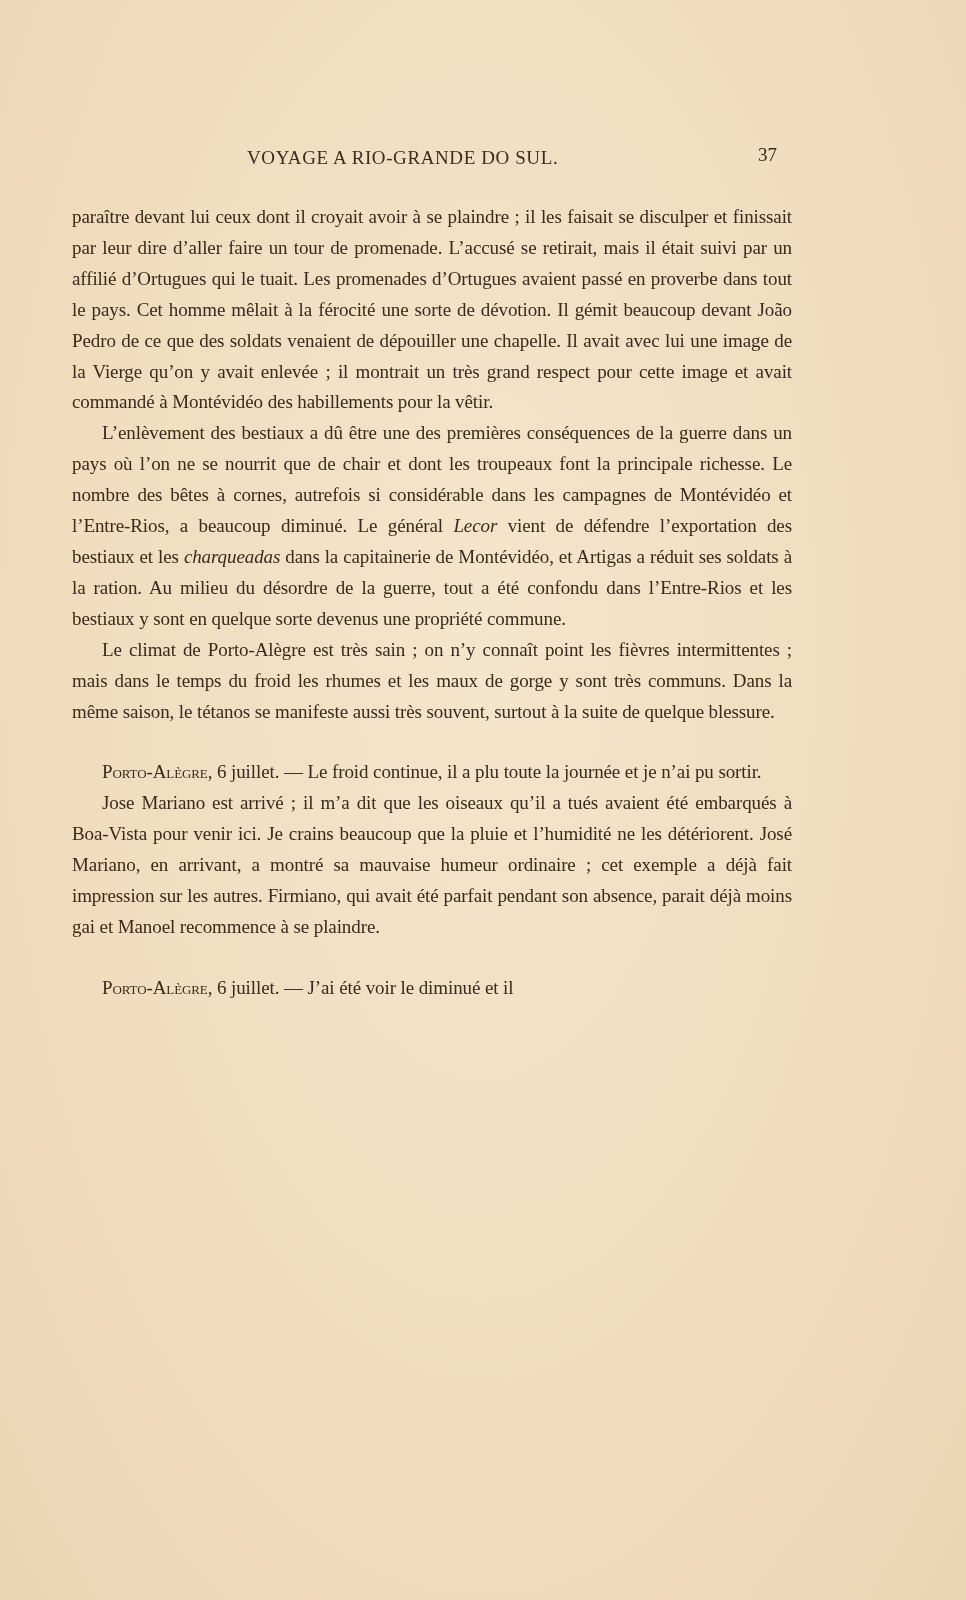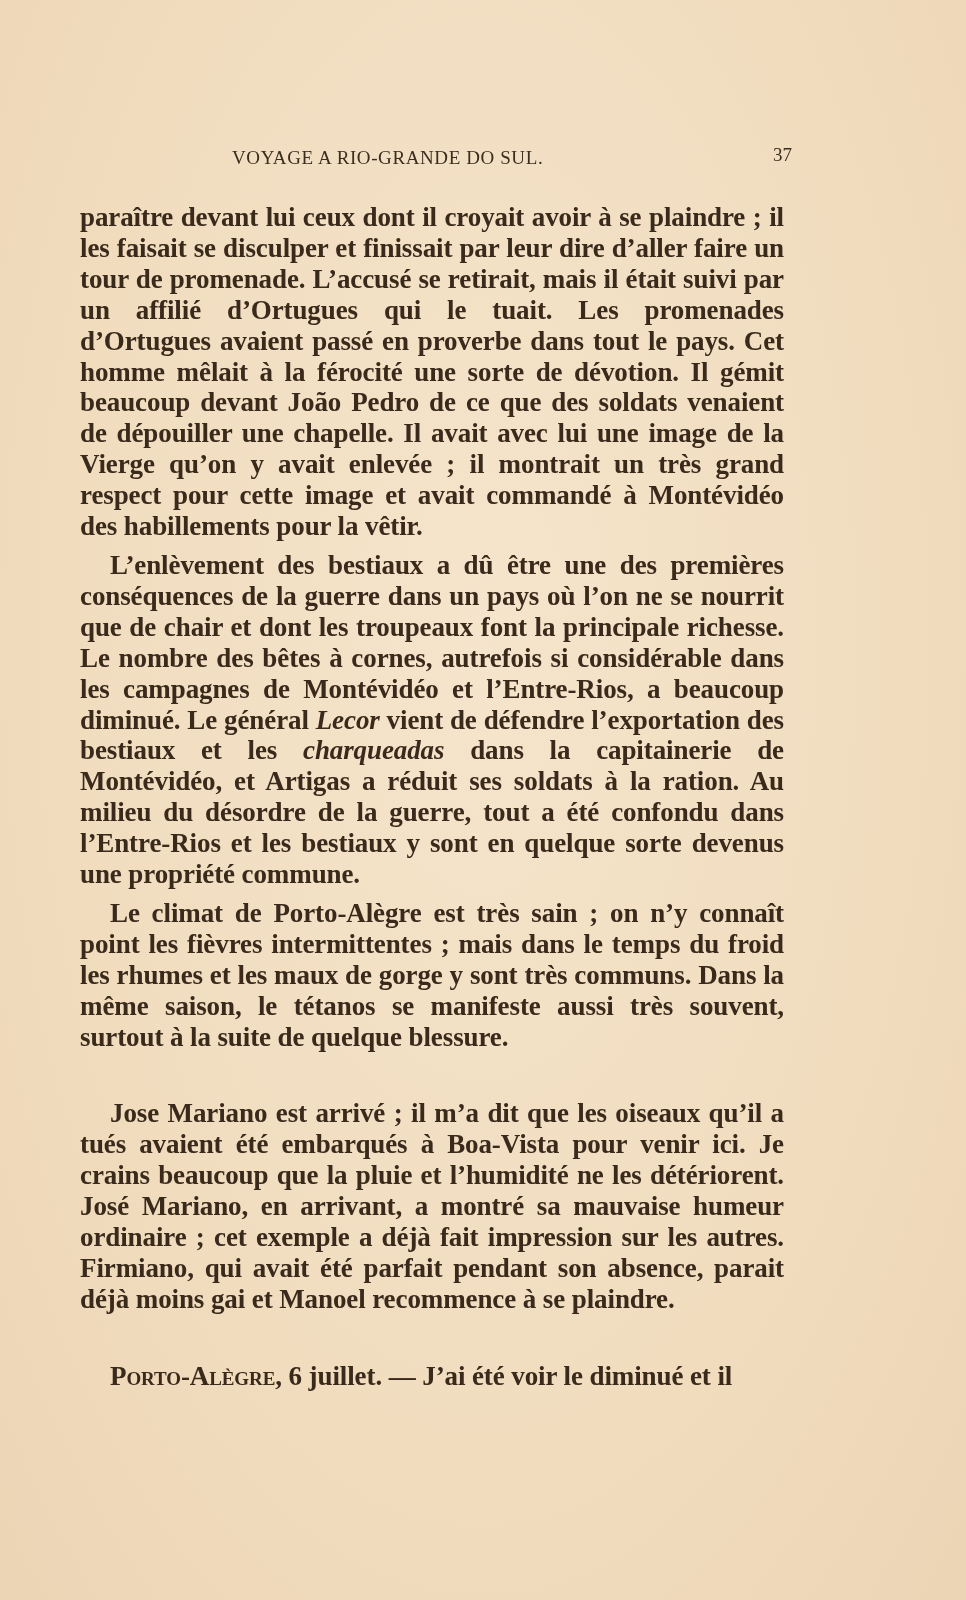--- a/index.html
+++ b/index.html
@@ -21,41 +21,40 @@
     left: 72px;
     top: 140px;
     width: 720px;
   }
   .running-head {
     position: relative;
     height: 36px;
   }
   .running-title {
     position: absolute;
-    left: 160px;
+    left: 175px;
     top: 7px;
     font-size: 19px;
     letter-spacing: 0.6px;
     color: #3d2d1f;
   }
   .page-number {
     position: absolute;
-    right: 0px;
+    right: 15px;
     top: 4px;
     font-size: 19px;
     color: #3d2d1f;
   }
   .para {
-    margin: 8px;
-    font-size: 27px;
+    margin: 0;
+    font-size: 19px;
     line-height: 30.9px;
     text-align: justify;
     text-align-last: left;
     letter-spacing: -0.1px;
-    font-weight: bold;
   }
   .para.indent { text-indent: 30px; }
   .gap-large { height: 30px; }
   .sc {
     font-variant: small-caps;
   }
   em { font-style: italic; }
   .p1 { margin-top: 26px; }
 </style>
 </head>
@@ -68,19 +67,20 @@
   </div>
 
   <p class="para p1">paraître devant lui ceux dont il croyait avoir à se plaindre ; il les faisait se disculper et finissait par leur dire d’aller faire un tour de promenade. L’accusé se retirait, mais il était suivi par un affilié d’Ortugues qui le tuait. Les promenades d’Ortugues avaient passé en proverbe dans tout le pays. Cet homme mêlait à la férocité une sorte de dévotion. Il gémit beaucoup devant João Pedro de ce que des soldats venaient de dépouiller une chapelle. Il avait avec lui une image de la Vierge qu’on y avait enlevée ; il montrait un très grand respect pour cette image et avait commandé à Montévidéo des habillements pour la vêtir.</p>
 
   <p class="para indent"><span>L’enlèvement des bestiaux a dû être une des premières conséquences de la guerre dans un pays où l’on ne se nourrit que de chair et dont les troupeaux font la principale richesse. Le nombre des bêtes à cornes, autrefois si considérable dans les campagnes de Montévidéo et l’Entre-Rios, a beaucoup diminué. Le général </span><em>Lecor</em><span> vient de défendre l’exportation des bestiaux et les </span><em>charqueadas</em><span> dans la capitainerie de Montévidéo, et Artigas a réduit ses soldats à la ration. Au milieu du désordre de la guerre, tout a été confondu dans l’Entre-Rios et les bestiaux y sont en quelque sorte devenus une propriété commune.</span></p>
 
   <p class="para indent">Le climat de Porto-Alègre est très sain ; on n’y connaît point les fièvres intermittentes ; mais dans le temps du froid les rhumes et les maux de gorge y sont très communs. Dans la même saison, le tétanos se manifeste aussi très souvent, surtout à la suite de quelque blessure.</p>
 
   <div class="gap-large"></div>
 
+  <p class="para indent"><span class="sc">Porto-Alègre</span><span>, 6 juillet.</span><span> — Le froid continue, il a plu toute la journée et je n’ai pu sortir.</span></p>
 
   <p class="para indent">Jose Mariano est arrivé ; il m’a dit que les oiseaux qu’il a tués avaient été embarqués à Boa-Vista pour venir ici. Je crains beaucoup que la pluie et l’humidité ne les détériorent. José Mariano, en arrivant, a montré sa mauvaise humeur ordinaire ; cet exemple a déjà fait impression sur les autres. Firmiano, qui avait été parfait pendant son absence, parait déjà moins gai et Manoel recommence à se plaindre.</p>
 
   <div class="gap-large"></div>
 
   <p class="para indent"><span class="sc">Porto-Alègre</span><span>, 6 juillet.</span><span> — J’ai été voir le diminué et il</span></p>
 </div>
 
 </body></html>

